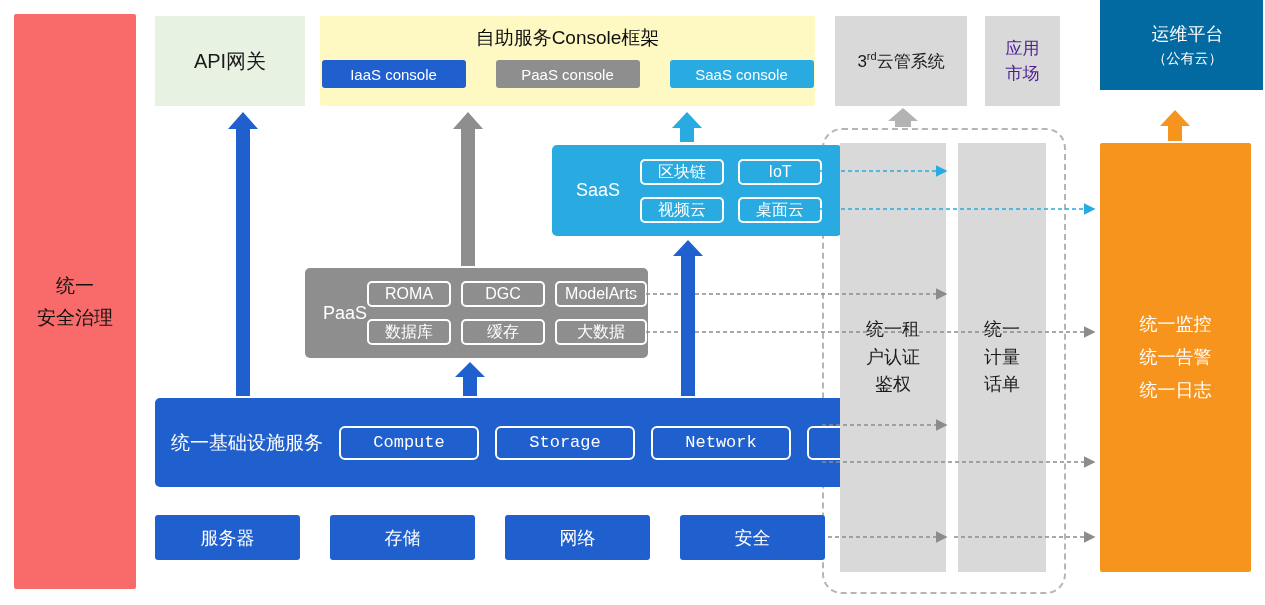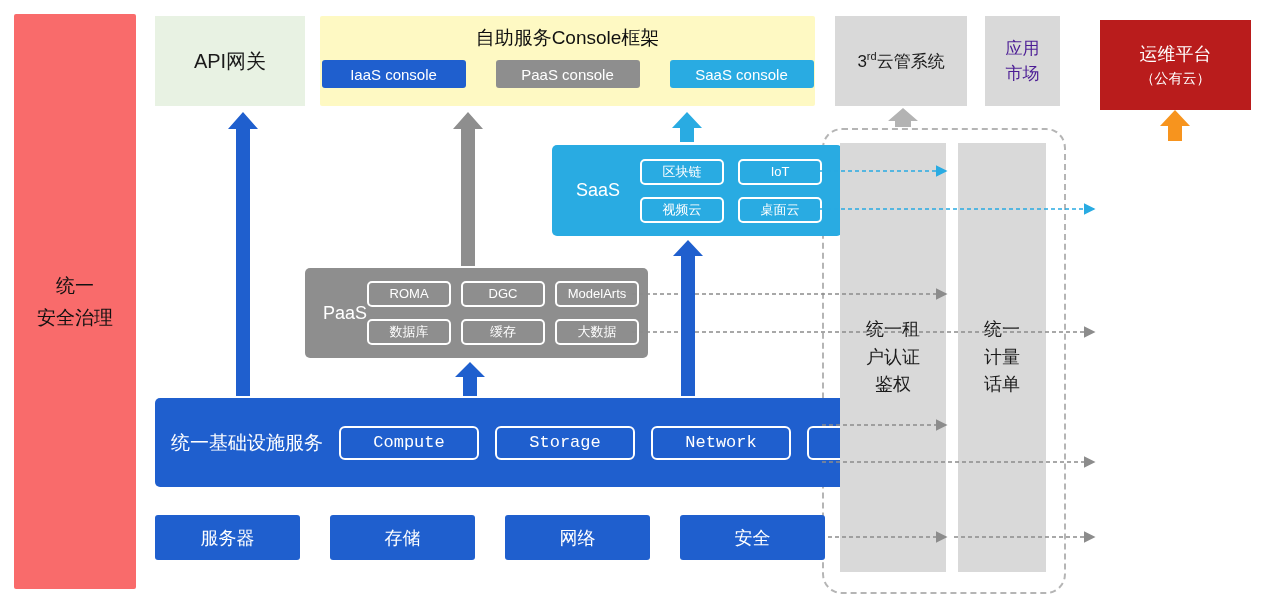--- a/index.html
+++ b/index.html
@@ -18,31 +18,31 @@
   .console-frame{left:320px;top:16px;width:495px;height:90px;background:#fef9c3;border-radius:2px;}
   .console-title{text-align:center;margin-top:9px;font-size:19px;color:#111;}
   .console-row{display:flex;justify-content:center;gap:30px;margin-top:9px;}
   .console-chip{height:28px;min-width:124px;padding:0 10px;color:#fff;font-size:15px;display:flex;align-items:center;justify-content:center;border-radius:3px;}
   .chip-blue{background:#1f5fce;}
   .chip-gray{background:#8e8e8e;}
   .chip-cyan{background:#29abe2;}
   .box-third{left:835px;top:16px;width:132px;height:90px;background:#d9d9d9;color:#1a1a1a;font-size:17px;}
   .box-third sup{font-size:11px;}
   .box-market{left:985px;top:16px;width:75px;height:90px;background:#d9d9d9;color:#4c1d95;font-size:17px;line-height:1.5;}
-  .box-om{left:1100px;top:20px;width:151px;height:90px;background:#b91c1c;color:#fff;}
+  .box-om{left:1100px;top:0;width:151px;height:90px;background:#0369a1;color:#fff;padding-left:12px;}
   .om-line1{font-size:18px;text-align:center;}
   .om-line2{font-size:14px;text-align:center;margin-top:4px;}
 
   
   .layer-label{color:#fff;font-size:18px;}
   .saas-box{left:552px;top:145px;width:266px;height:91px;background:#29abe2;border-radius:5px;display:flex;align-items:center;padding-left:24px;}
   .saas-box .layer-label{margin-right:20px;}
   .grid2{display:grid;grid-template-columns:auto auto;gap:12px 14px;}
   .grid3{display:grid;grid-template-columns:auto auto auto;gap:12px 10px;}
-  .wchip{border:2px solid #fff;border-radius:5px;color:#fff;font-size:13px;line-height:18px;padding:2px 8px;text-align:center;min-width:64px;}
+  .wchip{border:2px solid #fff;border-radius:5px;color:#fff;font-size:16px;line-height:18px;padding:2px 8px;text-align:center;min-width:64px;}
   .paas-box{left:305px;top:268px;width:325px;height:90px;background:#8e8e8e;border-radius:5px;display:flex;align-items:center;padding-left:18px;}
   .paas-box .layer-label{}
   .iaas-box{left:155px;top:398px;width:665px;height:89px;background:#1f5fce;border-radius:5px;display:flex;align-items:center;padding:0 16px;font-family:Liberation Mono, monospace;}
   .iaas-label{color:#fff;font-size:19px;margin-right:16px;white-space:nowrap;}
   .iaas-chips{display:flex;gap:16px;}
   .iaas-chip{border:2px solid #fff;border-radius:6px;color:#fff;font-size:17px;line-height:20px;padding:5px 18px;min-width:100px;text-align:center;}
 
   
   .hw-box{top:515px;width:145px;height:45px;background:#1f5fce;color:#fff;font-size:18px;border-radius:3px;}
 
@@ -125,20 +125,23 @@
   <div class="abs hw-box cf" style="left:505px">网络</div>
   <div class="abs hw-box cf" style="left:680px">安全</div>
 
   <div class="abs bar-auth pre cf">统一租
 户认证
 鉴权</div>
   <div class="abs bar-meter pre cf">统一
 计量
 话单</div>
 
+  <div class="abs pillar-orange pre cf">统一监控
+统一告警
+统一日志</div>
 
   <svg class="abs overlay" width="1265" height="605" viewBox="0 0 1265 605">
     <defs>
       <marker id="mg" viewBox="0 0 8 8" refX="7" refY="4" markerWidth="8" markerHeight="8" orient="auto">
         <path d="M0,0 L8,4 L0,8 Z" fill="#8c8c8c"></path>
       </marker>
       <marker id="mc" viewBox="0 0 8 8" refX="7" refY="4" markerWidth="8" markerHeight="8" orient="auto">
         <path d="M0,0 L8,4 L0,8 Z" fill="#29abe2"></path>
       </marker>
     </defs>

